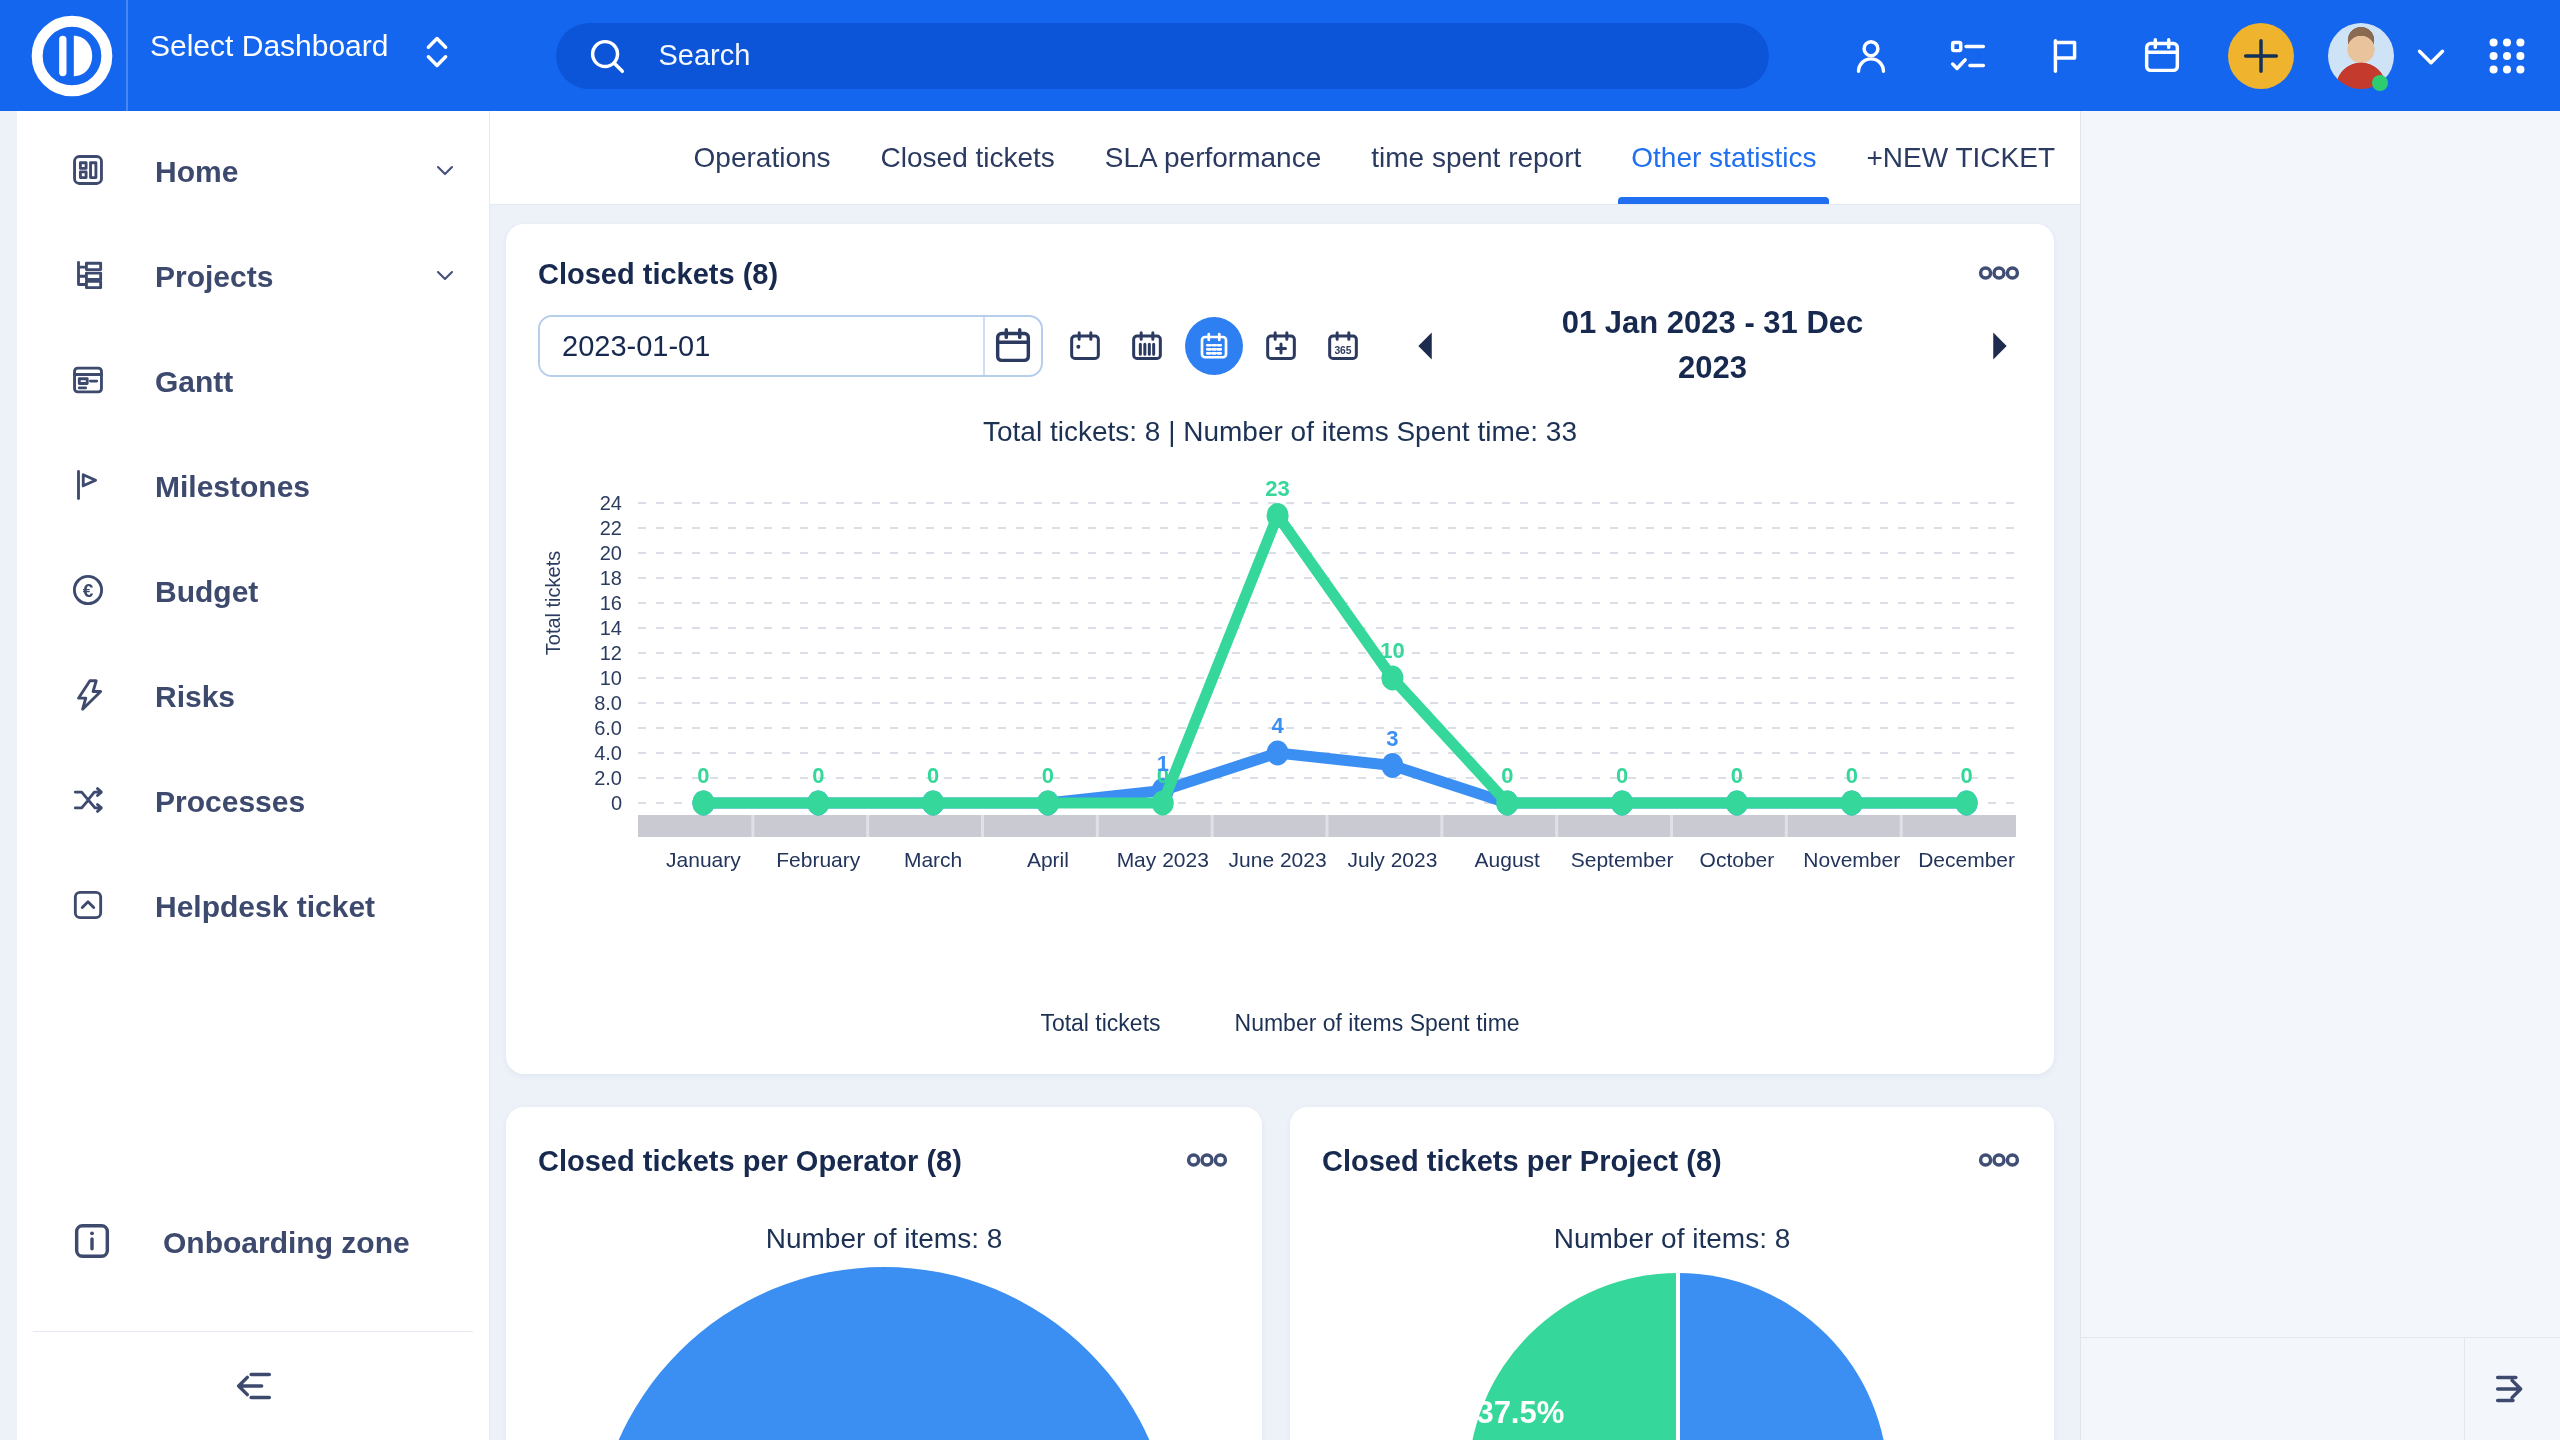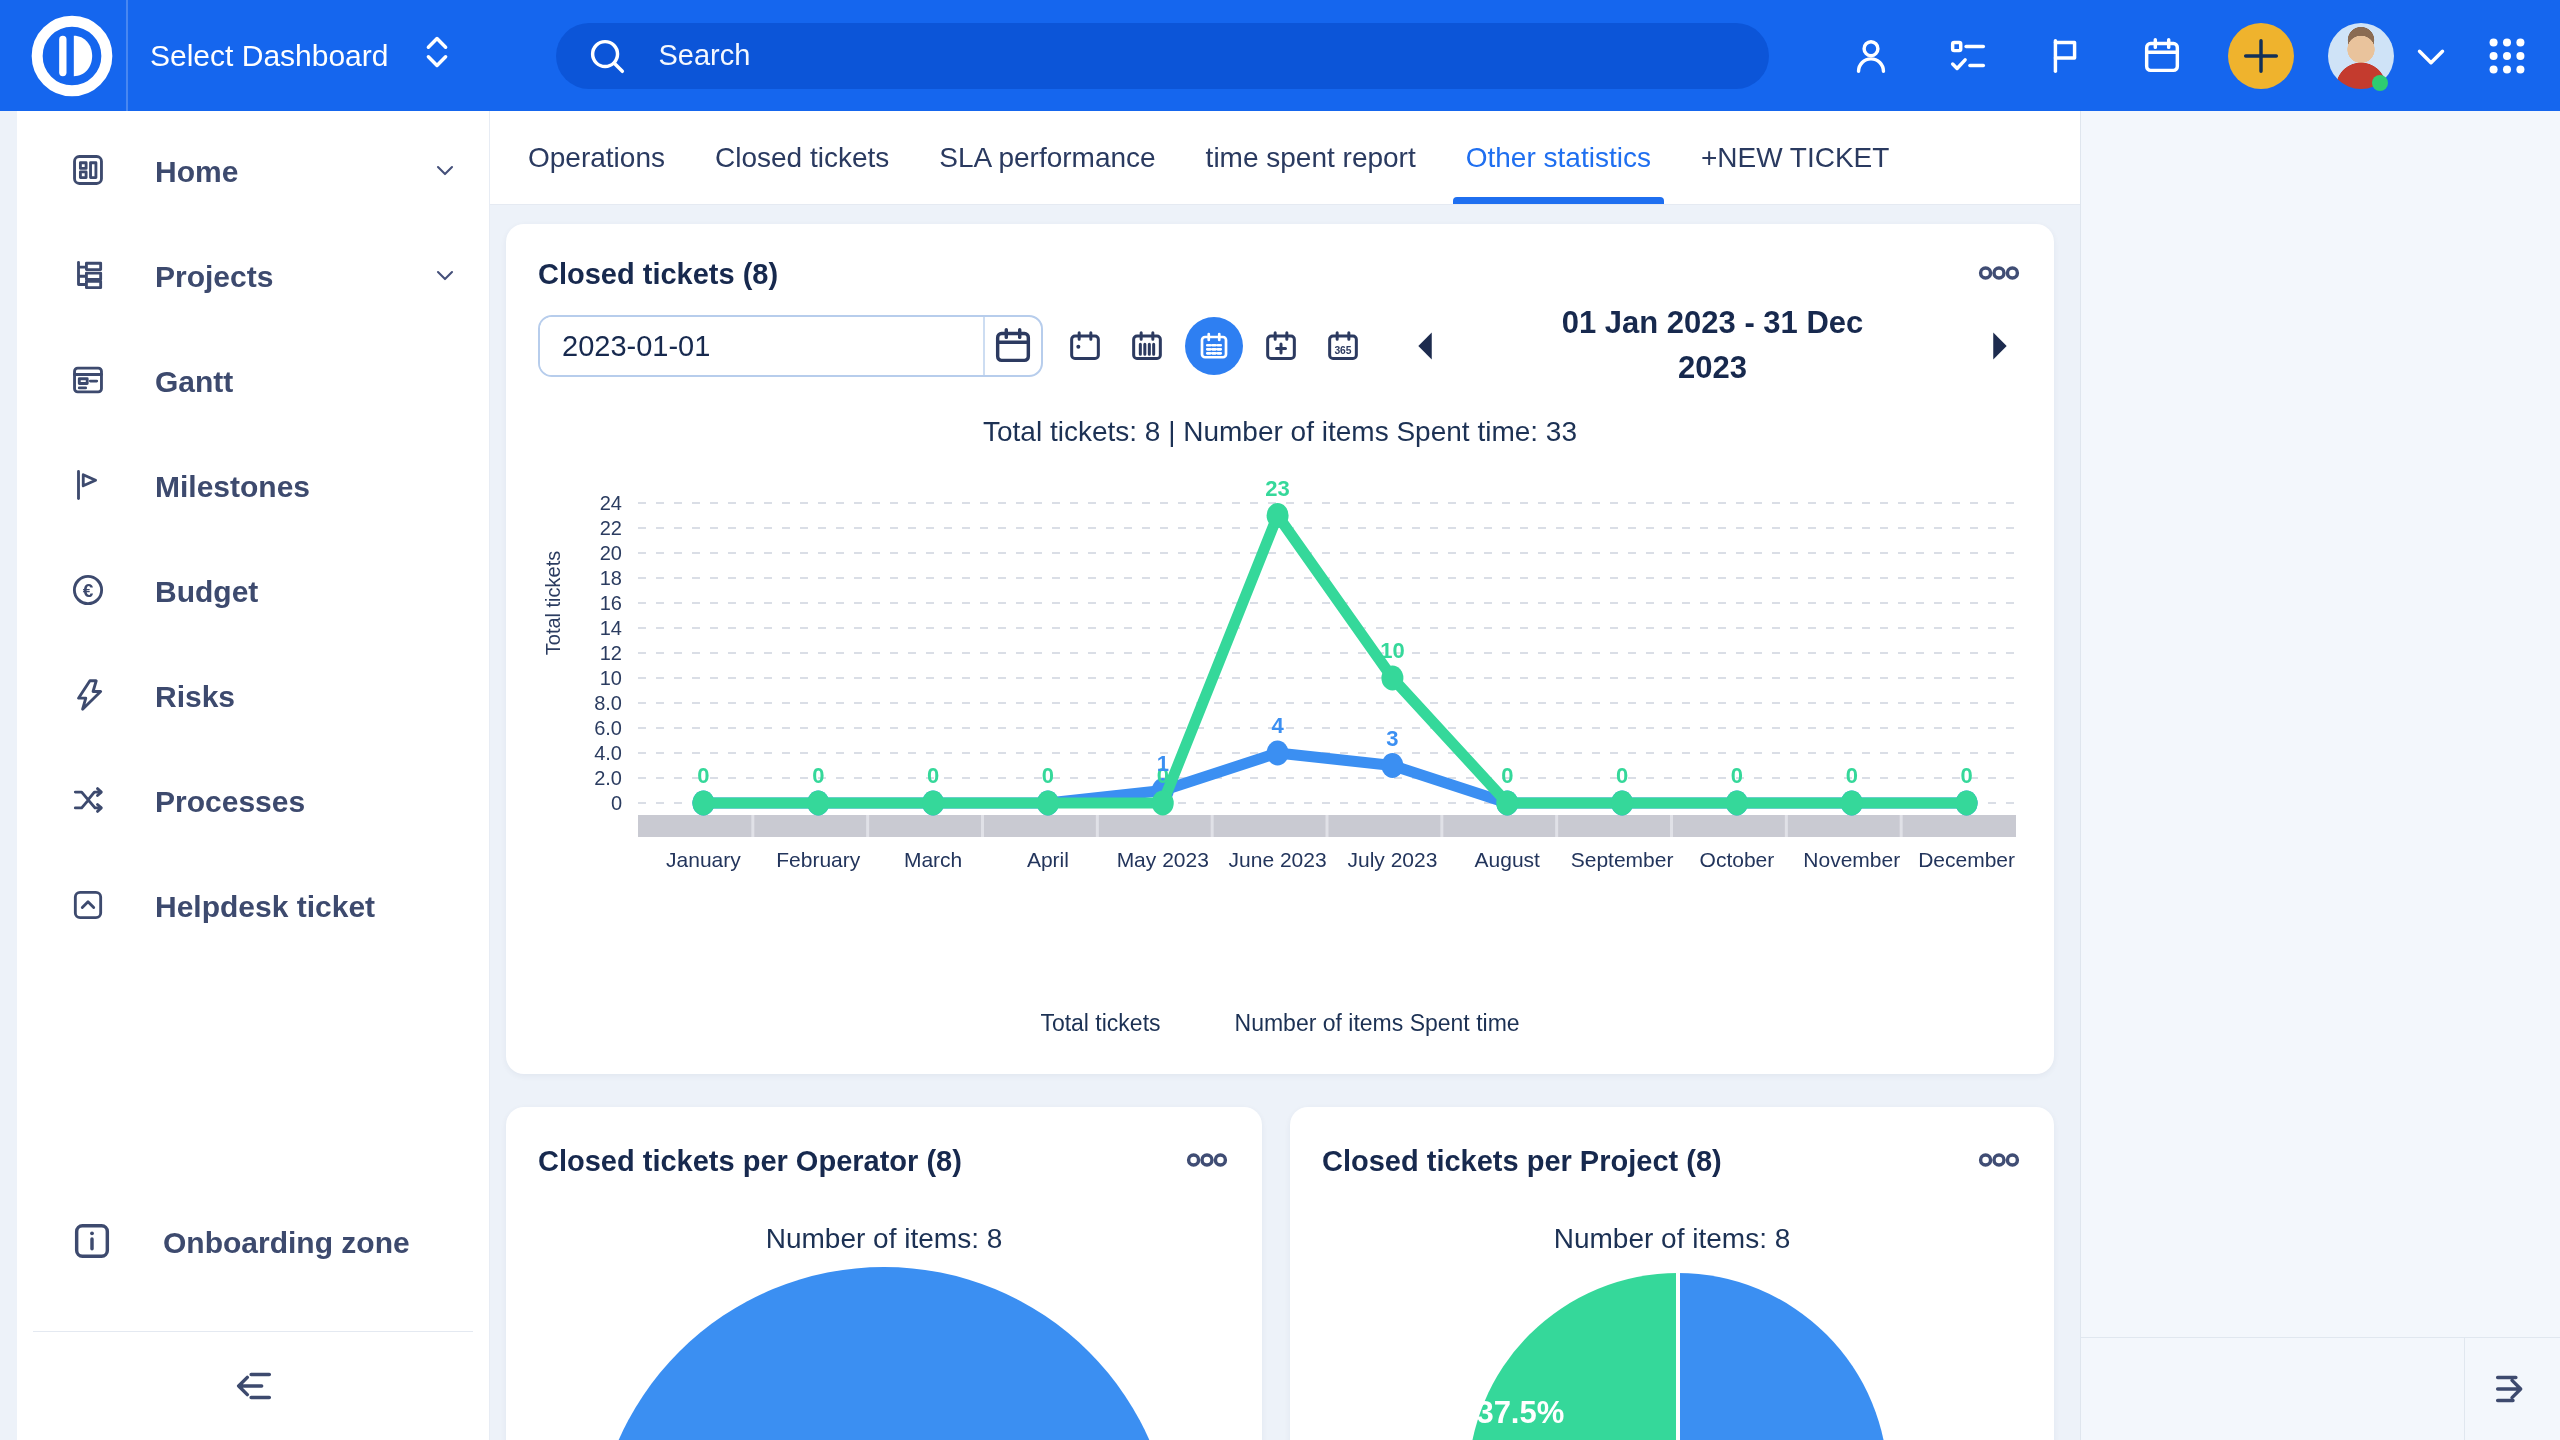--- a/index.html
+++ b/index.html
@@ -5,21 +5,21 @@
   * { margin:0; padding:0; box-sizing:border-box; }
   html,body { width:2560px; height:1440px; overflow:hidden; background:#edf2f9;
               font-family:"Liberation Sans", sans-serif; }
   .page { position:relative; width:2560px; height:1440px; }
 
   
   .topbar { position:absolute; left:0; top:0; width:2560px; height:111px;
             background:#1566ee; display:flex; align-items:center; color:#fff; z-index:5; }
   .logo { width:88px; height:88px; margin-left:28px; display:flex; align-items:center; justify-content:center; flex:0 0 auto; }
   .topbar-sep { width:2px; height:111px; background:rgba(255,255,255,.22); margin-left:10px; }
-  .dash-select { display:flex; align-items:center; gap:26px; background:none; border:none; color:#fff;
+  .dash-select { display:flex; align-items:flex-start; gap:26px; background:none; border:none; color:#fff;
                  font-family:inherit; font-size:30px; font-weight:500; margin-left:22px; cursor:pointer; flex:0 0 auto; }
   .dash-select .icon svg { width:34px; height:34px; }
   .search { margin-left:96px; width:1213px; height:66px; background:#0c55d8; border-radius:33px;
             display:flex; align-items:center; padding:0 28px; gap:28px; flex:0 0 auto; }
   .search svg { width:32px; height:32px; }
   .search input { flex:1; background:transparent; border:none; outline:none; color:#fff;
                   font-family:inherit; font-size:29px; }
   .search input::placeholder { color:rgba(255,255,255,.96); }
   .top-icons { display:flex; align-items:center; margin-left:auto; margin-right:30px; gap:0; }
   .tb-ic { width:97px; display:flex; justify-content:center; cursor:pointer; }
@@ -51,21 +51,21 @@
   .onboarding .s-icon svg { width:36px; height:36px; color:#3d4a6e; }
   .onboarding .s-label { margin-left:48px; font-size:30px; font-weight:600; color:#3d4a6e; }
   .side-divider { position:absolute; left:16px; right:16px; bottom:108px; height:1px; background:#e4e9f1; }
   .side-collapse { position:absolute; left:0; bottom:0; width:473px; height:108px; display:flex;
                    align-items:center; justify-content:center; cursor:pointer; color:#3d4a6e; }
   .side-collapse svg { width:44px; height:44px; }
 
   
   .main { position:absolute; left:473px; top:111px; width:1607px; height:1329px; background:#edf2f9; }
   .tabs { height:94px; background:#fff; border-bottom:1px solid #e5eaf2; display:flex; align-items:stretch;
-          padding-left:30px; }
+          padding-left:30px;justify-content:flex-end; }
   .tab { position:relative; display:flex; align-items:center; padding:0 25px; font-size:28px; font-weight:500;
          color:#2a3a60; cursor:pointer; white-space:nowrap; }
   .tab.active { color:#1f6ff0; }
   .tab.active::after { content:""; position:absolute; left:12px; right:12px; bottom:0; height:7px;
                        background:#1f6ff0; border-radius:4px 4px 0 0; }
 
   .card { background:#fff; border-radius:18px; box-shadow:0 2px 6px rgba(30,50,90,.06); }
   .card-main { position:absolute; left:33px; top:113px; width:1548px; height:850px; padding:22px 32px; }
   .card-head { display:flex; align-items:center; height:56px; }
   .card-head h2 { font-size:29px; font-weight:700; color:#17294e; }

